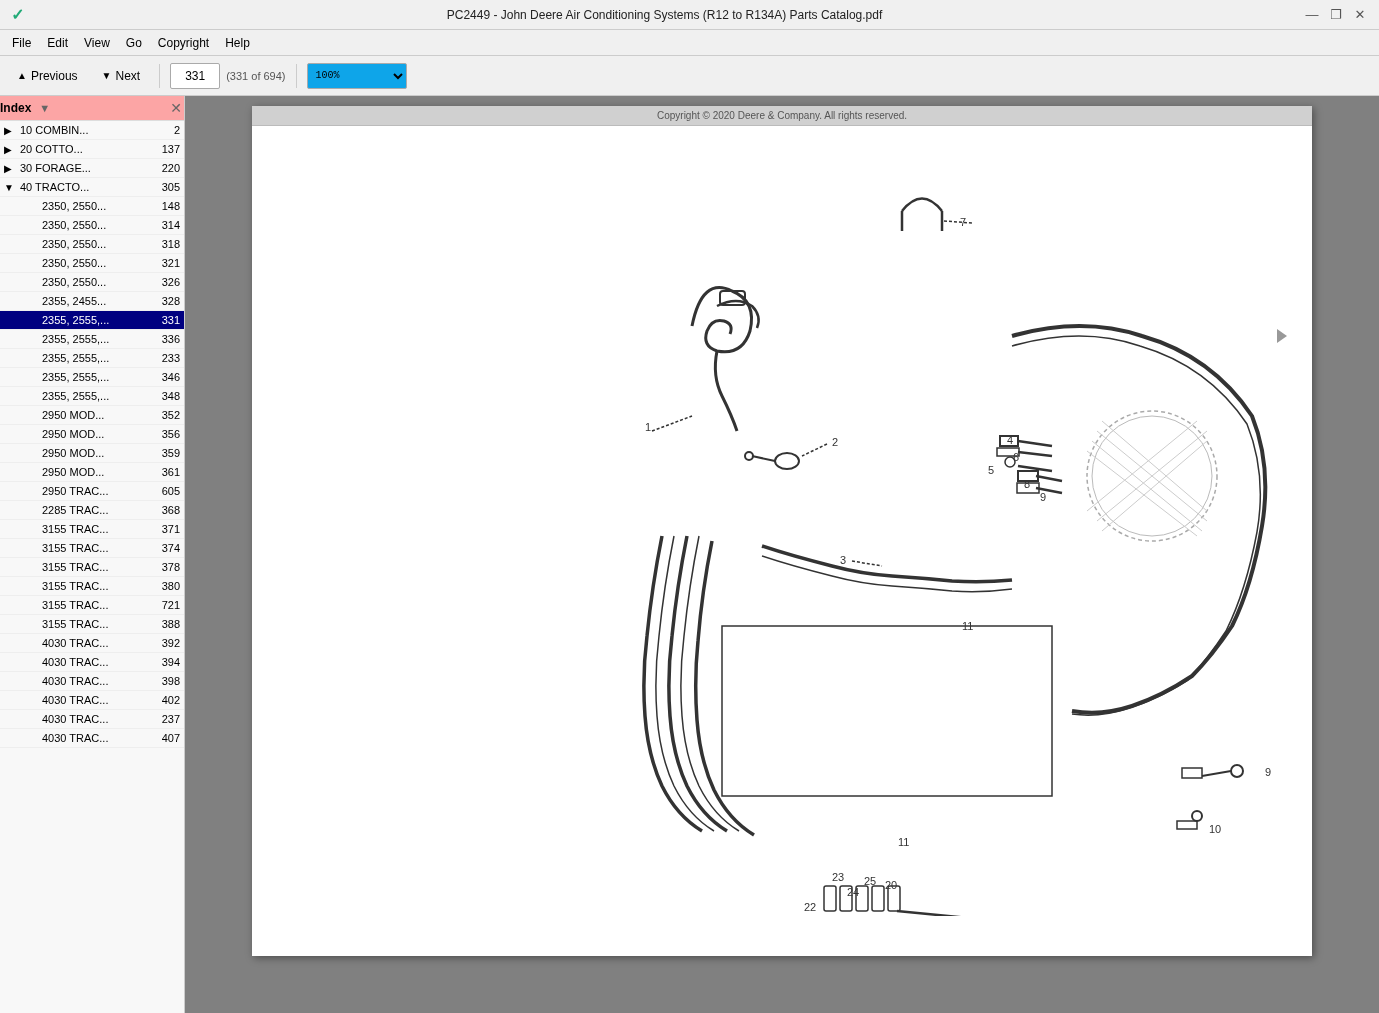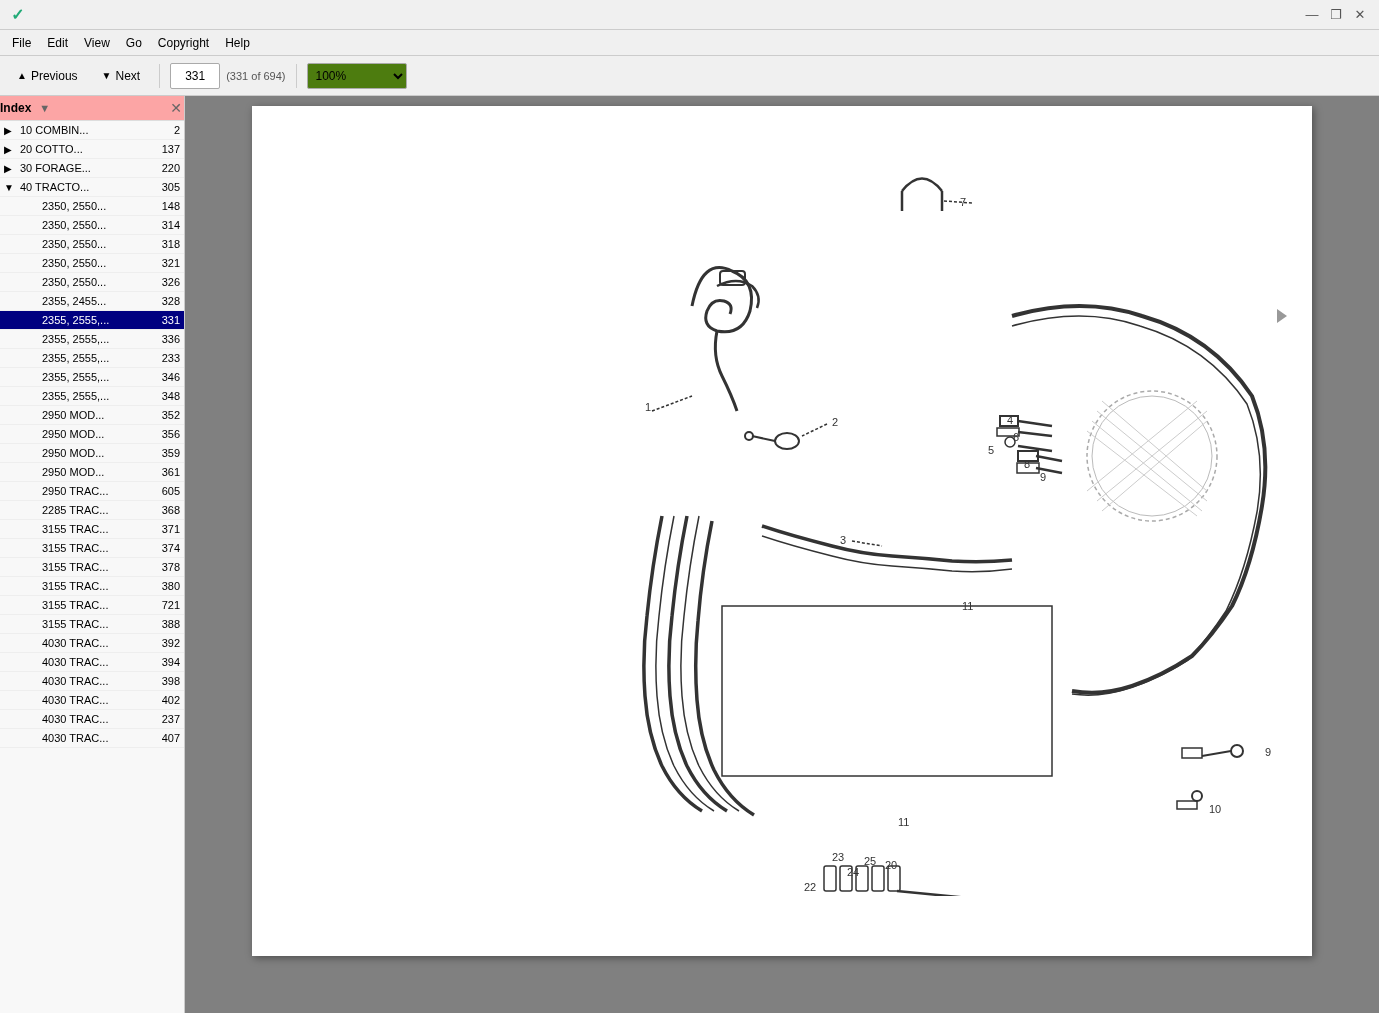--- a/index.html
+++ b/index.html
@@ -67,24 +67,25 @@
       border-radius: 2px;
       text-align: center;
       font-size: 12px;
       padding: 2px;
     }
     .page-info { font-size: 11px; color: #555; }
     .zoom-select {
       height: 26px; width: 100px;
       border: 1px solid #aaa;
       border-radius: 2px;
-      font-size: 12px;
+      font-size: 10px;
       padding: 0 4px;
-      background: #4d7c0f;
+      background: #0ea5e9;
       cursor: pointer;
+      font-family: Liberation Mono, monospace;
     }
     .toolbar-sep { width: 1px; height: 24px; background: #ccc; margin: 0 4px; }
 
     
     #main {
       display: flex;
       height: calc(1013px - 30px - 26px - 40px);
       overflow: hidden;
     }
 
@@ -188,20 +189,21 @@
       font-size: 14px;
     }
   </style>
 </head>
 <body>
 
 <div id="titlebar">
   <div id="titlebar-left">
     <div class="app-icon" style="color:#2a7; font-weight:bold; font-size:16px;">✓</div>
   </div>
+  <div id="titlebar-center">PC2449 - John Deere Air Conditioning Systems (R12 to R134A) Parts Catalog.pdf</div>
   <div id="titlebar-right">
     <button class="win-btn">—</button>
     <button class="win-btn">❐</button>
     <button class="win-btn close">✕</button>
   </div>
 </div>
 
 <div id="menubar">
   <div class="menu-item">File</div>
   <div class="menu-item">Edit</div>
@@ -508,20 +510,21 @@
         <span style="min-width:12px;display:inline-block;"></span>
         <span class="tree-item-label">4030 TRAC...</span>
       </div>
       <span class="tree-item-page">407</span>
     </div>
       </div>
   </div>
 
   <div id="pdf-area">
     <div id="pdf-page">
+      <div class="pdf-copyright">Copyright © 2020 Deere &amp; Company. All rights reserved.</div>
       <div class="pdf-diagram">
 
         <svg width="1040" height="780" viewBox="0 0 1040 780" style="background:white;">
 
           <rect width="1040" height="780" fill="white"></rect>
 
           <text x="698" y="90" font-size="11" fill="#333">7</text>
 
           <path d="M640 75 Q660 50 680 75" stroke="#333" stroke-width="2.5" fill="none"></path>
           <line x1="640" y1="75" x2="640" y2="95" stroke="#333" stroke-width="2.5"></line>

